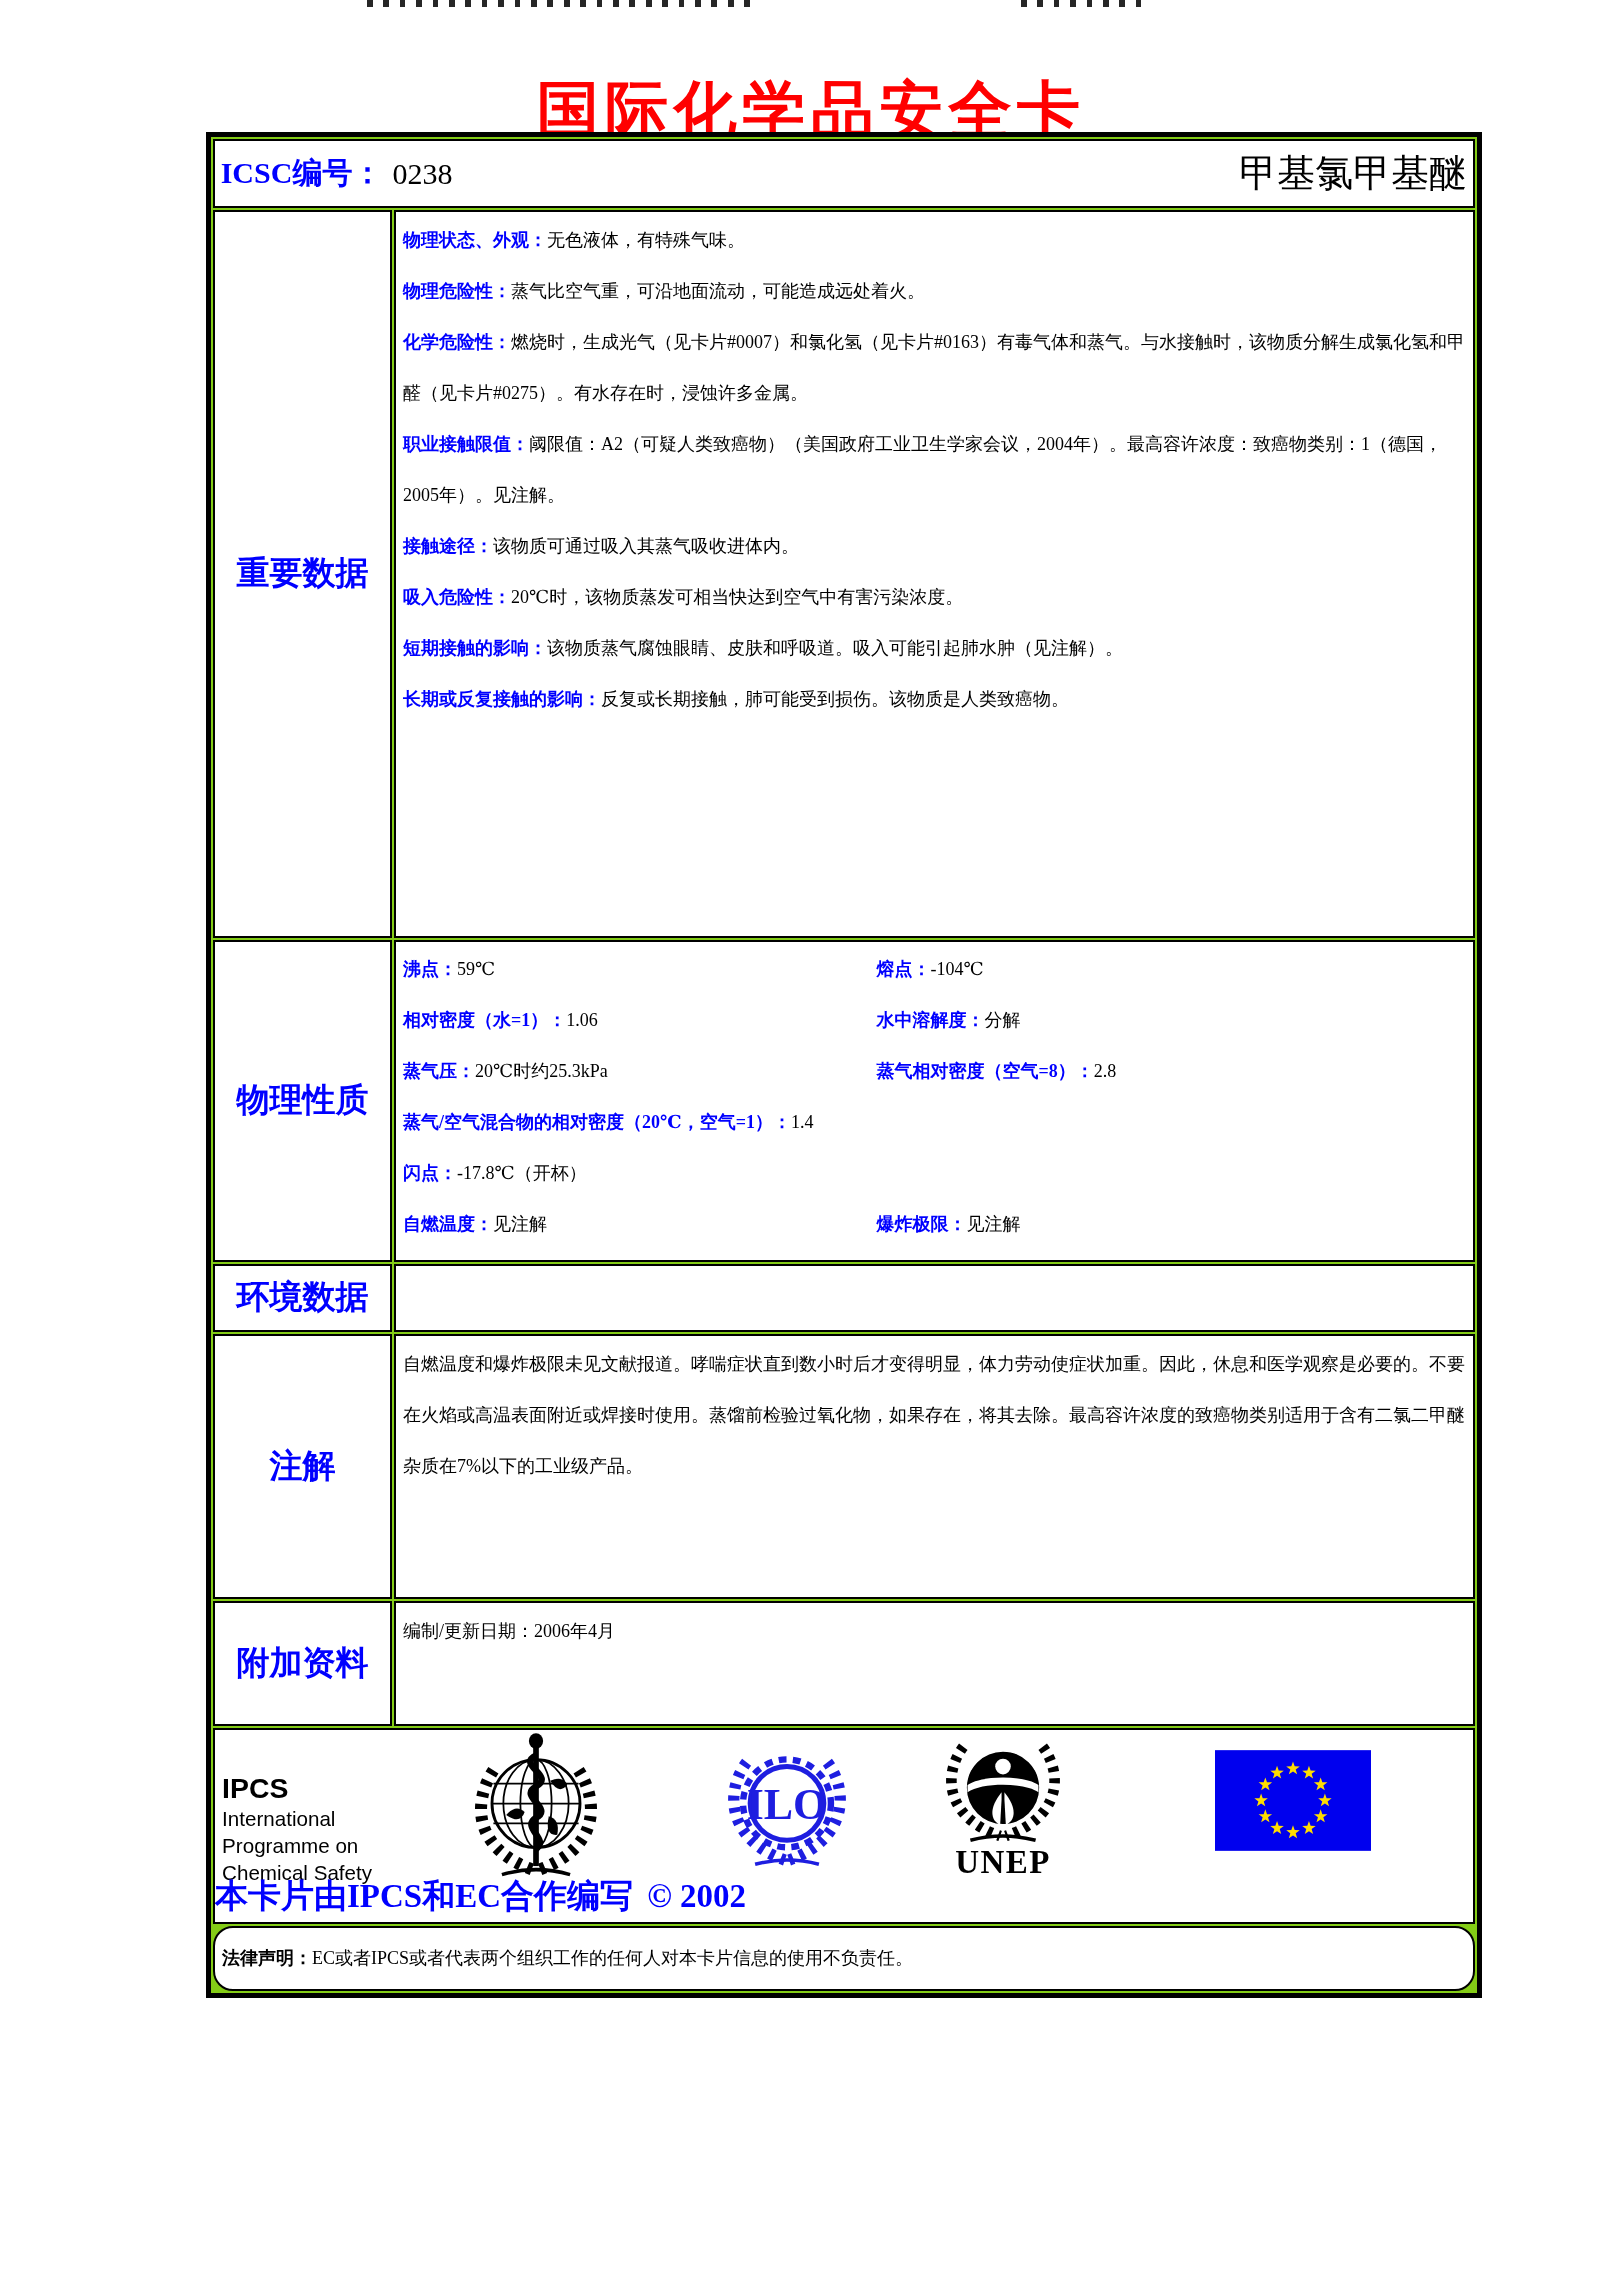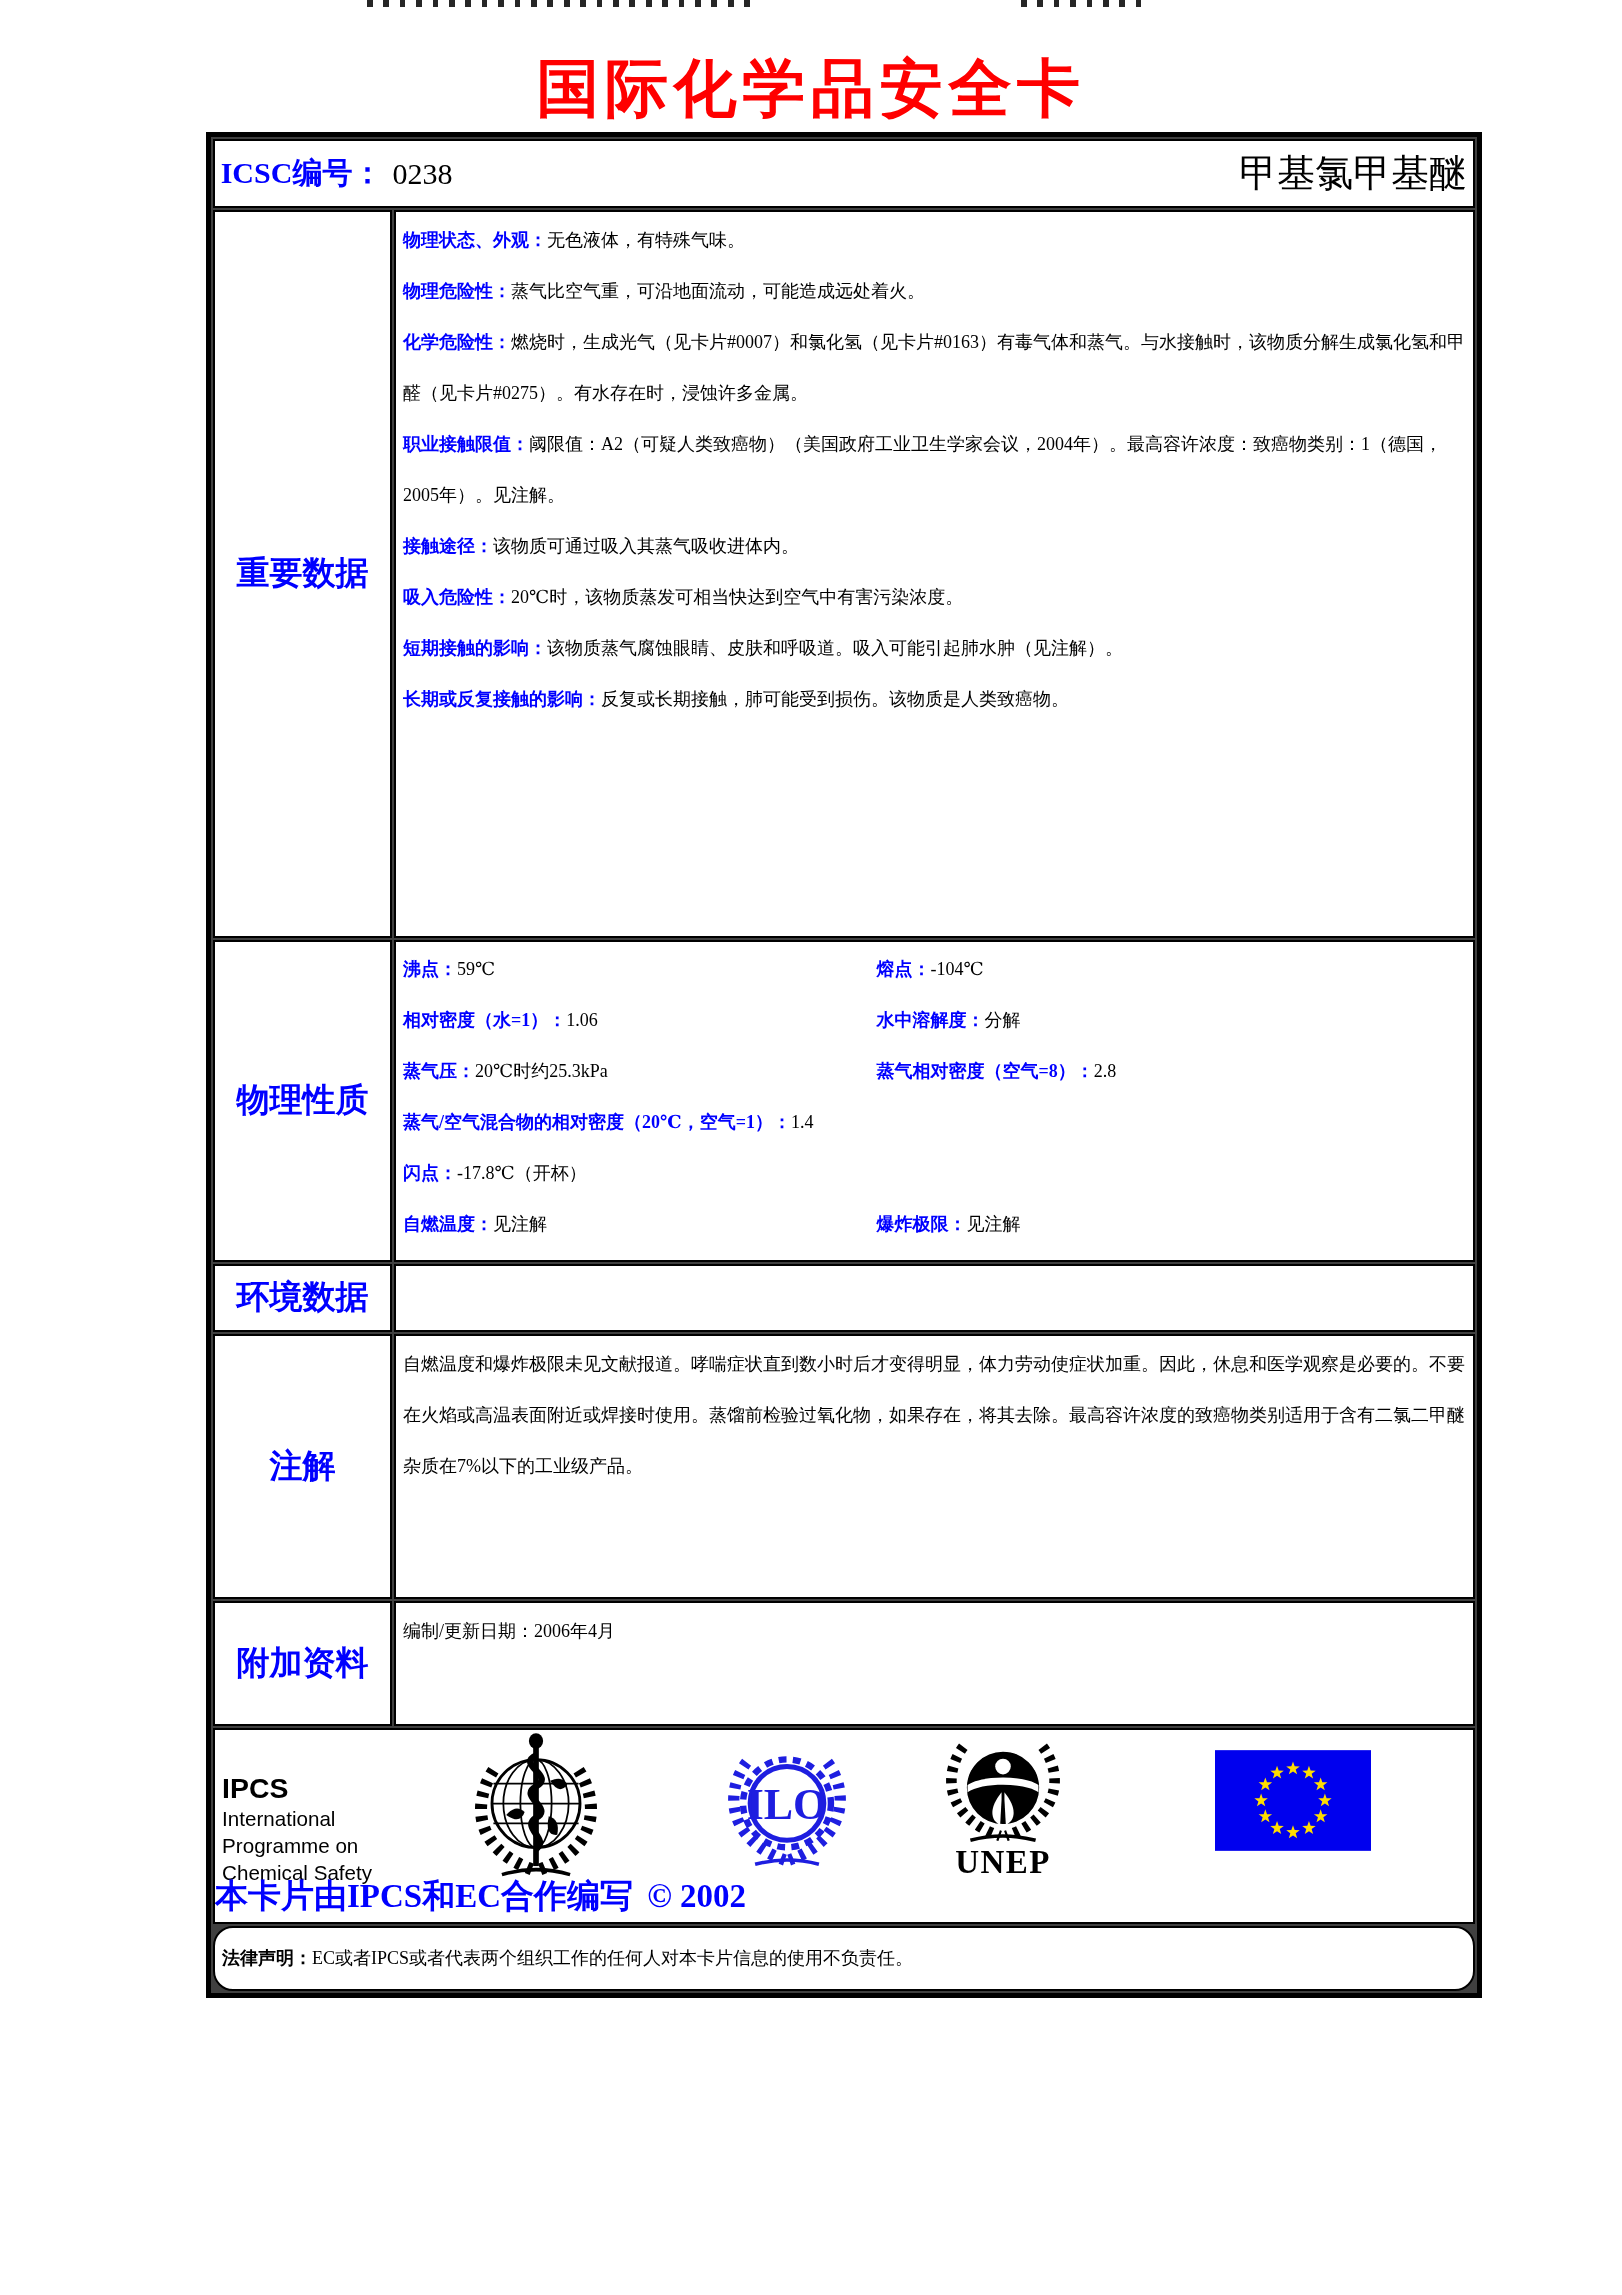--- a/index.html
+++ b/index.html
@@ -4,26 +4,26 @@
 <style>
   html,body{margin:0;padding:0;background:#fff;}
   .page{position:relative;width:1622px;height:2295px;background:#fff;overflow:hidden;
         font-family:"Liberation Serif","DejaVu Serif",serif;color:#000;}
   
   .top-clip{position:absolute;top:0;height:7.1px;opacity:.85;
     background:repeating-linear-gradient(90deg,#000 0 5.7px,transparent 5.7px 16.4px);}
   .top-clip.a{left:367px;width:387px;}
   .top-clip.b{left:1021px;width:122px;}
 
-  .title{position:absolute;top:46px;left:0;width:100%;text-align:center;
+  .title{position:absolute;top:68px;left:0;width:100%;text-align:center;
          color:#f00;font-weight:bold;font-size:63px;letter-spacing:5.7px;font-family:Liberation Serif, serif;}
 
   table.card{position:absolute;top:132px;left:206px;width:1276px;
              border:5px solid #000;border-collapse:separate;border-spacing:2.8px;
-             table-layout:fixed;background:#404040;}
+             table-layout:fixed;background:#84cc16;}
   td{border:2.1px solid #000;vertical-align:middle;background:#fff;overflow:hidden;}
 
   .blue{color:#0000ff;}
   .bold{font-weight:bold;}
 
   td.hdr{height:65px;font-size:30px;padding:0 5.7px;}
   .hdr-flex{display:flex;align-items:center;width:100%;}
   .hdr-num{margin-left:10px;}
   .hdr-spacer{flex:1;}
   .hdr-name{font-size:38px;}

